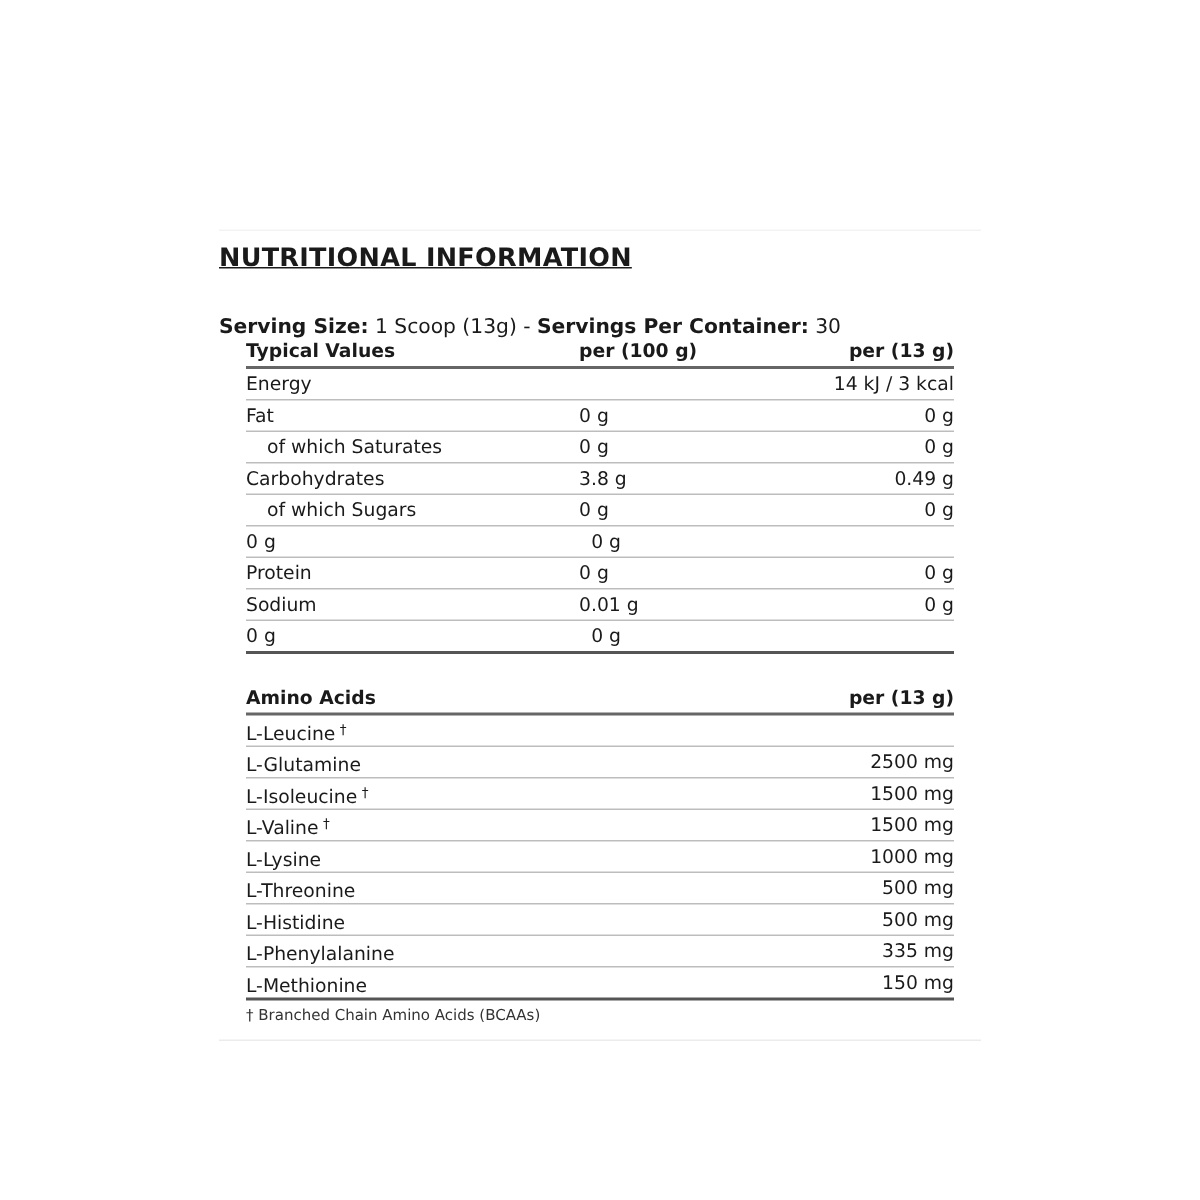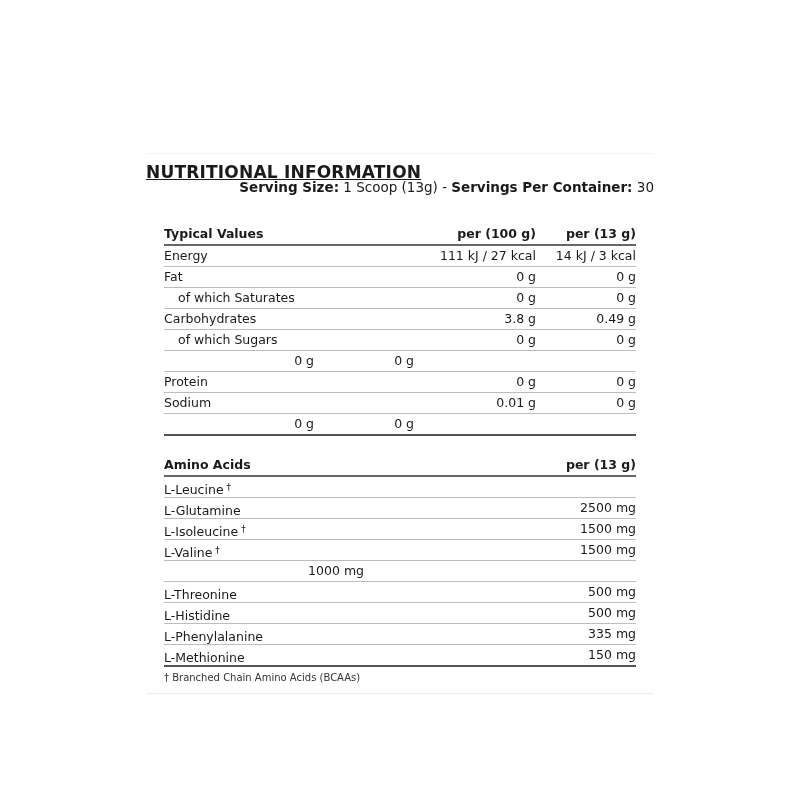--- a/index.html
+++ b/index.html
@@ -2,30 +2,30 @@
 <html><head>
 <meta charset="utf-8">
 <style>
   html, body { margin: 0; padding: 0; background: #ffffff; }
   body { width: 800px; height: 800px; position: relative; overflow: hidden;
          font-family: "DejaVu Sans", sans-serif; color: #1a1a1a; }
   .panel { position: absolute; left: 146px; top: 153px; width: 508px; height: 539px;
            border-top: 1px solid #f3f3f3; border-bottom: 1px solid #ececec; background: #fff; }
   .title { position: absolute; left: 0; right: 0; top: 8px; text-align: left;
            font-size: 17px; font-weight: bold; letter-spacing: 0.2px; text-decoration: underline; }
-  .serving { position: absolute; left: 0; right: 0; top: 25px; text-align: right; font-size: 13.5px; }
+  .serving { position: absolute; left: 0; right: 0; top: 56px; text-align: left; font-size: 13.5px; }
   .serving b { font-weight: bold; }
   .table { position: absolute; left: 18px; width: 472px; }
   .row { display: flex; height: 20px; line-height: 20px; font-size: 12.5px;
          border-bottom: 1px solid #bdbdbd; box-sizing: content-box; }
   .row.head { font-weight: bold; border-bottom: 2px solid #666; height: 20px; }
   .row.last { border-bottom: 2px solid #555; }
   .c1 { flex: 1; white-space: nowrap; }
   .c1.indent { padding-left: 14px; }
-  .c2 { width: 150px; text-align: right; white-space: nowrap; }
+  .c2 { width: 150px; white-space: nowrap; }
   .c3 { width: 100px; text-align: right; white-space: nowrap; }
   .c3w { width: 200px; text-align: right; white-space: nowrap; }
   .dagger { font-size: 9px; vertical-align: 4px; margin-left: 3px; }
   .footnote { position: absolute; left: 18px; top: 518px; font-size: 10px; color: #333; }
 </style>
 </head>
 <body>
 
 <div class="panel">
   <div class="title">NUTRITIONAL INFORMATION</div>
@@ -34,21 +34,20 @@
   </div>
 
   <div class="table" id="nutri" style="top:70px;">
     <div class="row head">
       <div class="c1">Typical Values</div>
       <div class="c2">per (100 g)</div>
       <div class="c3">per (13 g)</div>
     </div>
   <div class="row">
         <div class="c1">Energy</div>
-        <div class="c2">111 kJ / 27 kcal</div>
         <div class="c3">14 kJ / 3 kcal</div>
       </div>
       <div class="row">
         <div class="c1">Fat</div>
         <div class="c2">0 g</div>
         <div class="c3">0 g</div>
       </div>
       <div class="row">
         <div class="c1 indent">of which Saturates</div>
         <div class="c2">0 g</div>
@@ -98,20 +97,21 @@
       </div>
       <div class="row">
         <div class="c1"><span>L-Isoleucine</span><span class="dagger">†</span></div>
         <div class="c3w">1500 mg</div>
       </div>
       <div class="row">
         <div class="c1"><span>L-Valine</span><span class="dagger">†</span></div>
         <div class="c3w">1500 mg</div>
       </div>
       <div class="row">
+        <div class="c1"><span>L-Lysine</span><span class="dagger"></span></div>
         <div class="c3w">1000 mg</div>
       </div>
       <div class="row">
         <div class="c1"><span>L-Threonine</span><span class="dagger"></span></div>
         <div class="c3w">500 mg</div>
       </div>
       <div class="row">
         <div class="c1"><span>L-Histidine</span><span class="dagger"></span></div>
         <div class="c3w">500 mg</div>
       </div>

